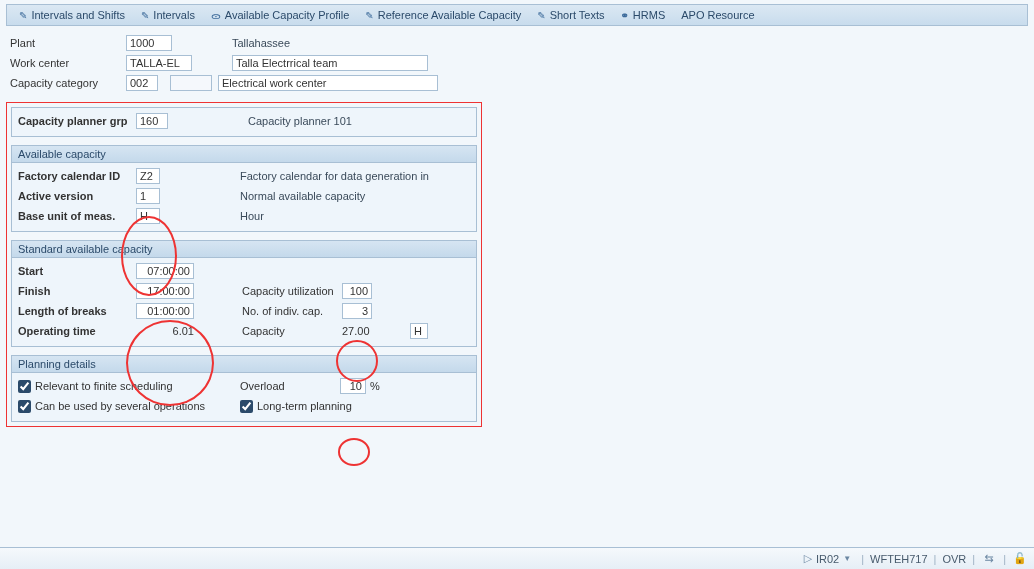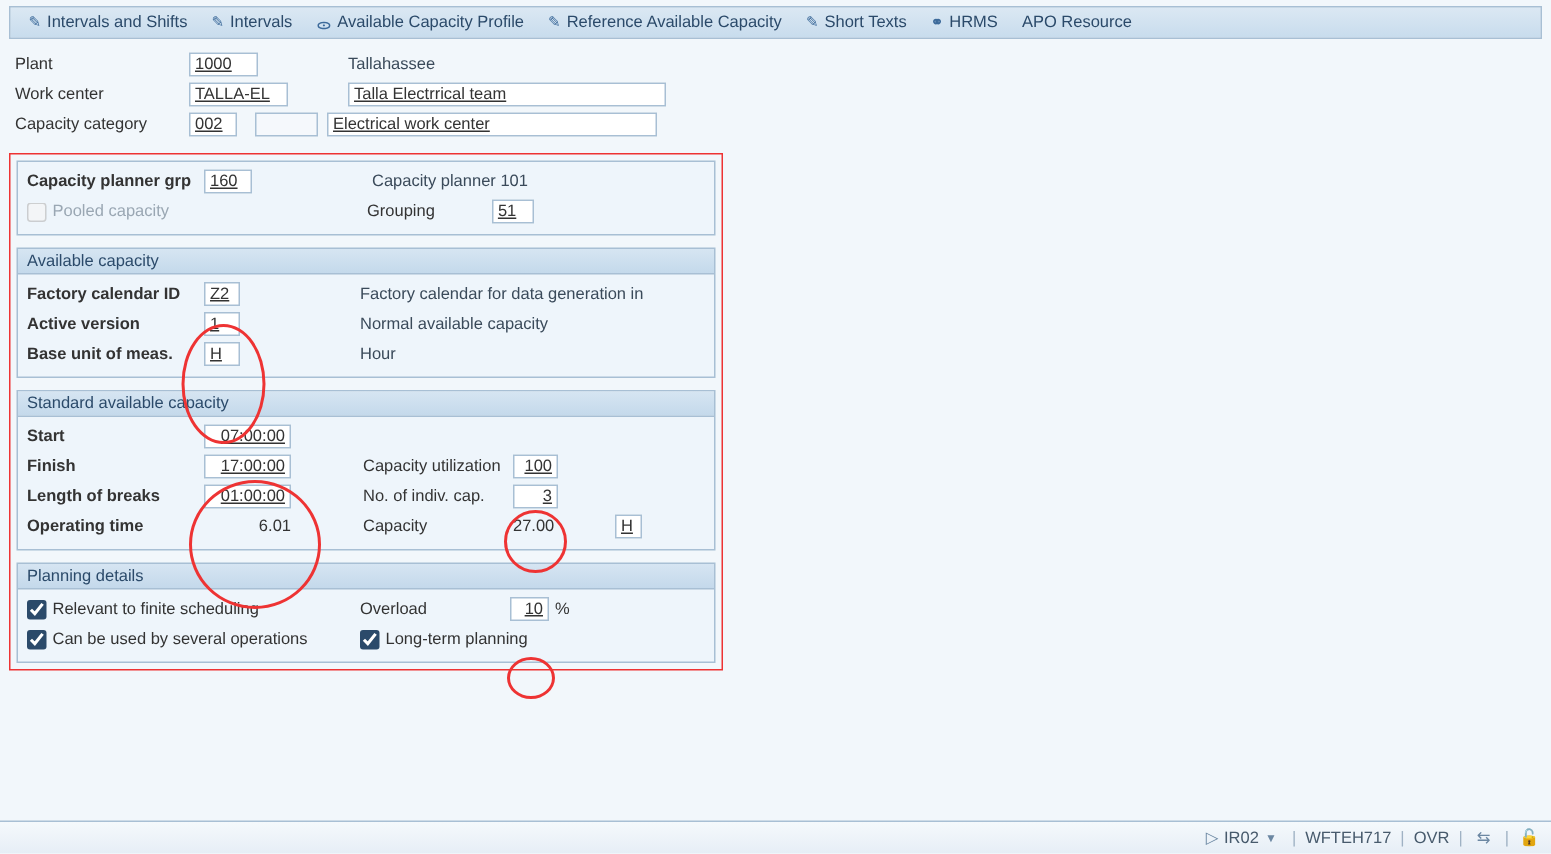--- a/index.html
+++ b/index.html
@@ -32,21 +32,21 @@
     color: #2b4a6a;
   }
   .toolbar-btn .ticon { margin-right: 4px; font-size: 10px; color: #3c6a9a; }
   .link-icon { color: #3c6a9a; font-weight: bold; }
   .header-fields { padding: 0 10px; }
   .row { display:flex; align-items:center; height:18px; margin-bottom:2px; }
   .lbl { width: 116px; color:#333; }
   .inp {
     border:1px solid #a8bfd4; background:#fff; height:16px;
     padding:0 3px; font-family:inherit; font-size:11px;
-    display:inline-flex; align-items:center;text-decoration:underline;
+    display:inline-flex; align-items:center;
   }
   .inp.ro { background:#f5f8fc; color:#555; }
   .txt-plain { color:#3a4a5a; }
   .red-box {
     border: 1.5px solid #e33;
     margin: 10px 6px 0 6px;
     padding: 4px 4px 4px 4px;
     width: 476px;
   }
   .group {
@@ -128,50 +128,40 @@
   <div class="row">
     <span class="lbl">Plant</span>
     <span class="inp" style="width:46px">1000</span>
     <span style="width:60px"></span>
     <span class="txt-plain">Tallahassee</span>
   </div>
   <div class="row">
     <span class="lbl">Work center</span>
     <span class="inp" style="width:66px">TALLA-EL</span>
     <span style="width:40px"></span>
-    <span class="inp" style="width:212px">Talla Electrrical team</span>
+    <span class="inp" style="width:196px">Talla Electrrical team</span>
   </div>
   <div class="row">
     <span class="lbl">Capacity category</span>
     <span class="inp" style="width:32px">002</span>
     <span style="width:12px"></span>
     <span class="inp ro" style="width:42px"></span>
     <span style="width:6px"></span>
     <span class="inp" style="width:220px">Electrical work center</span>
   </div>
 </div>
 
 <div class="red-box">
 
   <div class="group">
     <div class="group-body">
       <div class="row">
         <span class="glbl">Capacity planner grp</span>
         <span class="inp gval" style="width:32px">160</span>
         <span class="gdesc">Capacity planner 101</span>
-      </div>
-      <div class="row">
-        <label class="chk">
-          <input type="checkbox" disabled="" style="">
-          <span class="disabled-text">Pooled capacity</span>
-        </label>
-        <span style="flex:0 0 132px"></span>
-        <span>Grouping</span>
-        <span style="width:38px"></span>
-        <span class="inp" style="width:28px">51</span>
       </div>
     </div>
   </div>
 
   <div class="group">
     <div class="group-title">Available capacity</div>
     <div class="group-body">
       <div class="row">
         <span class="glbl">Factory calendar ID</span>
         <span class="inp" style="width:24px">Z2</span>

